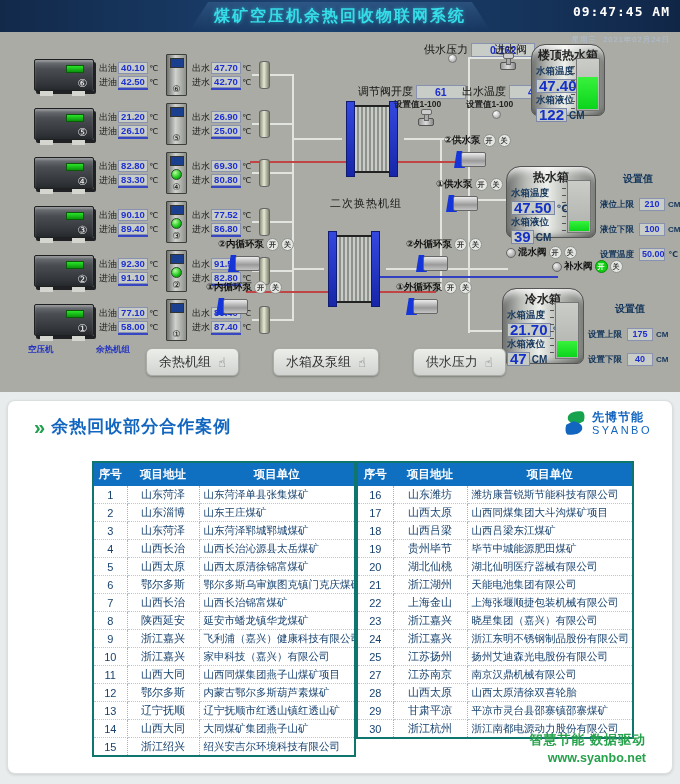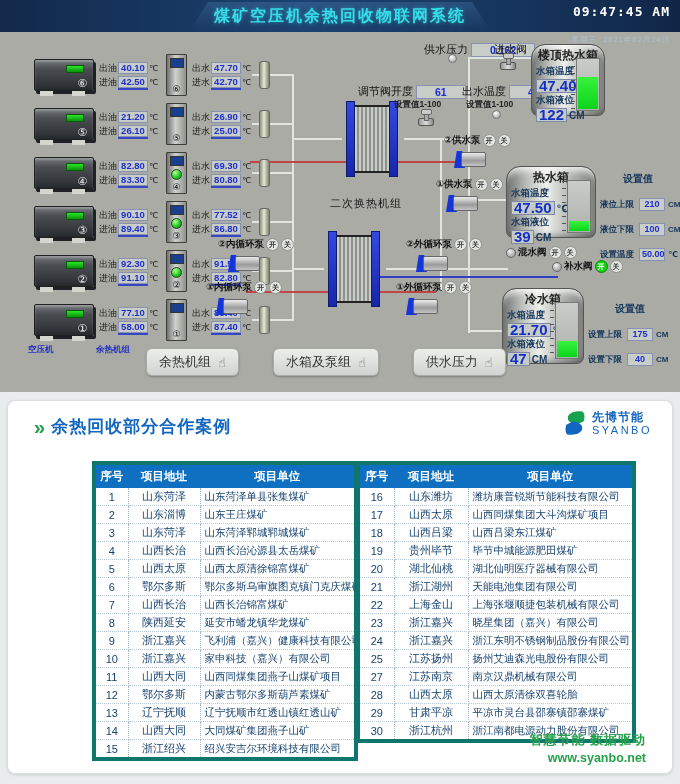--- a/index.html
+++ b/index.html
@@ -116,21 +116,21 @@
   .card{position:absolute;left:7px;top:400px;width:664px;height:372px;background:#fff;
       border:1px solid #dcdfe0;border-radius:8px;box-shadow:0 1px 3px rgba(0,0,0,.12);}
   .ctitle{position:absolute;left:26px;top:14px;display:flex;align-items:center;gap:6px;}
   .chev{color:#1fa04d;font-size:20px;font-weight:bold;line-height:20px;}
   .ctext{color:#1266bf;font-size:17px;font-weight:bold;letter-spacing:1px;}
   .logo{position:absolute;right:20px;top:8px;display:flex;align-items:center;gap:3px;}
   .ltxt{display:flex;flex-direction:column;line-height:1;}
   .lcn{font-size:12px;font-weight:bold;color:#1266bf;letter-spacing:1px;}
   .len{font-size:11px;color:#1266bf;letter-spacing:2.5px;margin-top:2px;}
   .ctable{position:absolute;top:60px;border-collapse:collapse;table-layout:fixed;
-      border:4px solid #0f766e;background:#fff;}
+      border:2px solid #0f766e;background:#fff;}
   .ctable.left{left:84px;width:262px;}
   .ctable.right{left:348px;width:276px;}
   .ctable th{background:#0f70c2;color:#fff;font-weight:bold;height:22px;font-size:11.5px;
       border:1px solid #0f70c2;padding:0;}
   .ctable td{height:17px;color:#17426f;font-size:11px;padding:0 2px;white-space:nowrap;overflow:hidden;
       border-left:1px dotted #9fb6c9;border-right:1px dotted #9fb6c9;border-bottom:1px dotted #b7c9d8;}
   .ctable td.c1{text-align:center;}
   .ctable td.c2{text-align:center;}
   .ctable td.c3{font-size:10.5px;padding-left:4px;}
   .ctable.left col.w1{width:34px;} .ctable.left col.w2{width:72px;} .ctable.left col.w3{width:156px;}

